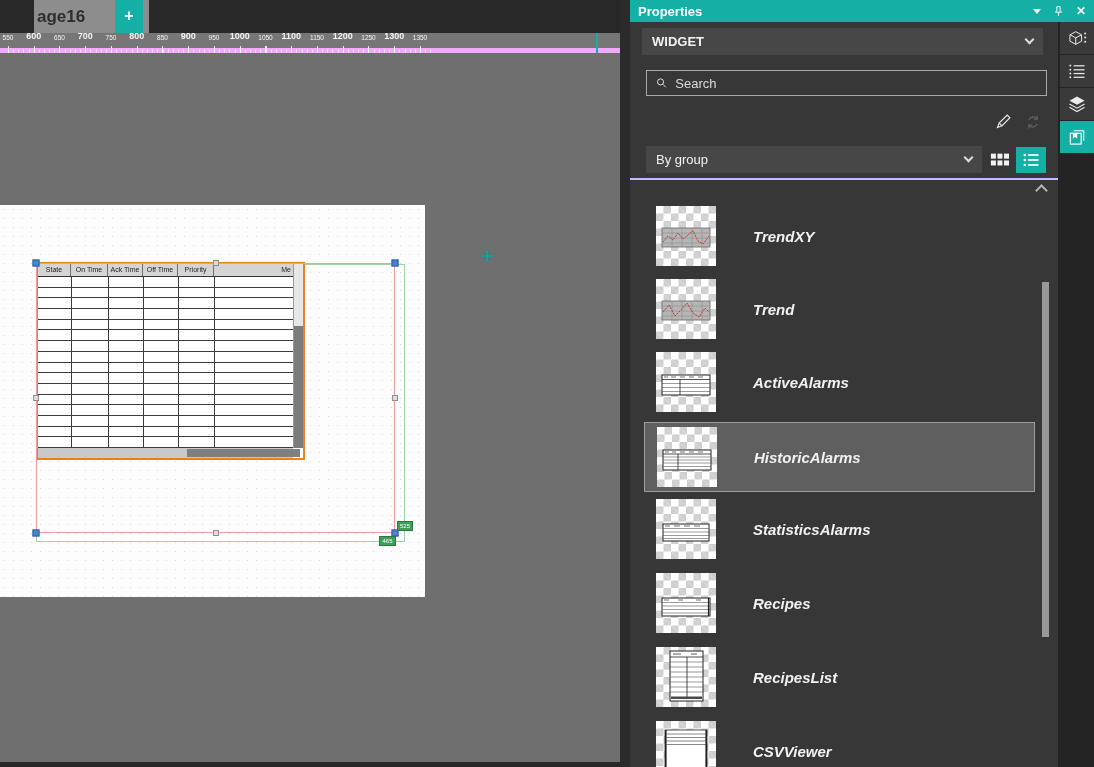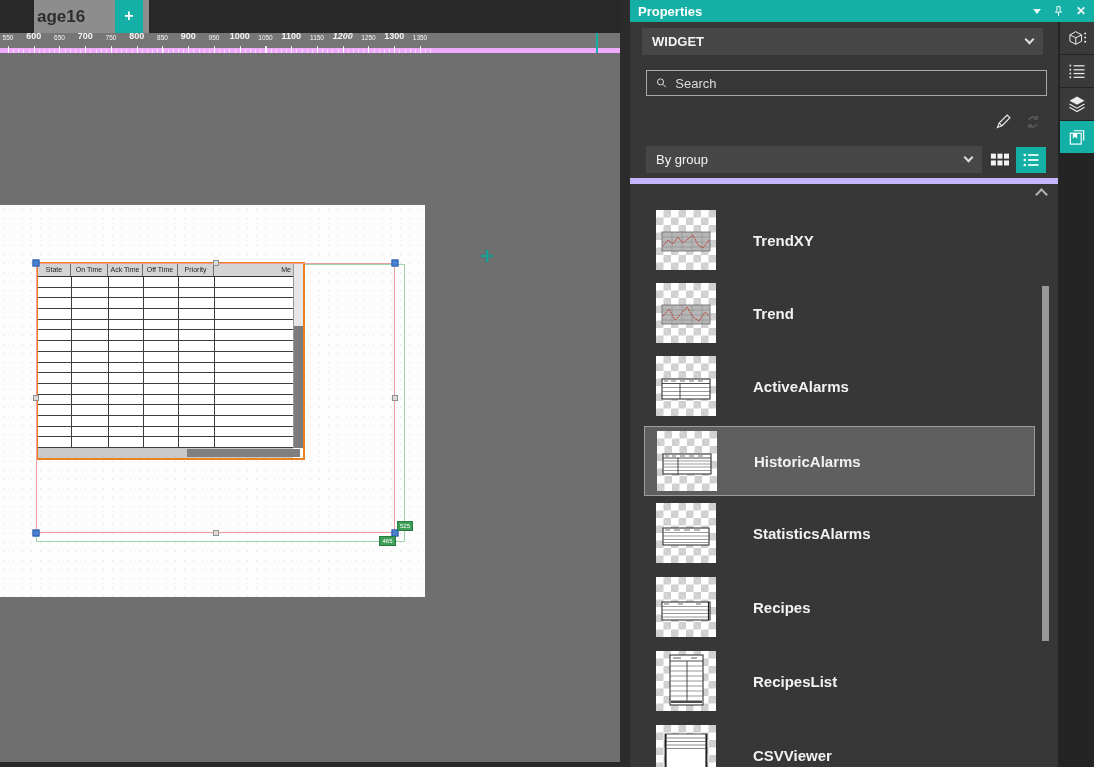--- a/index.html
+++ b/index.html
@@ -93,21 +93,21 @@
   .searchbox input::placeholder { color:#dcdcdc; opacity:1; }
   .dd-library { left:16px; top:86px; width:336px; height:27px; }
   .dd-group   { left:16px; top:124px; width:336px; height:27px; }
   .tool-btn { position:absolute; width:26px; height:26px; display:flex; align-items:center; justify-content:center; }
   .btn-pencil { left:360px; top:87px; }
   .btn-sync   { left:390px; top:87px; }
   .btn-gridview { left:357px; top:125px; }
   .btn-listview { left:386px; top:125px; width:30px; height:26px; background:#14b0a6; }
 
   .widget-list { position:absolute; left:0; top:156px; width:428px; height:589px;
-                 border-top:6px solid #c4b5fd; }
+                 border-top:2px solid #c4b5fd;font-style:italic; }
   .wl-row { position:absolute; left:14px; width:391px; height:70px; }
   .wl-selected { background:#5f5f5f; border:1px solid #9c9c9c; }
   .thumb { position:absolute; left:12px; top:0; width:60px; height:60px;
     background-image:
       linear-gradient(45deg, #cfcfcf 25%, transparent 25%, transparent 75%, #cfcfcf 75%),
       linear-gradient(45deg, #cfcfcf 25%, #ffffff 25%, #ffffff 75%, #cfcfcf 75%);
     background-size:15px 15px; background-position:0 0, 7.5px 7.5px; }
   .thumb svg { position:absolute; left:0; top:0; }
   .wl-label { position:absolute; left:109px; top:0; height:60px; display:flex; align-items:center;
               color:#f2f2f2; font-size:15px; font-weight:600; }
@@ -142,21 +142,21 @@
           <span class="rlabel big" style="left: 85.25px;">700</span>
           <span class="rlabel small" style="left: 111px;">750</span>
           <span class="rlabel big" style="left: 136.75px;">800</span>
           <span class="rlabel small" style="left: 162.5px;">850</span>
           <span class="rlabel big" style="left: 188.25px;">900</span>
           <span class="rlabel small" style="left: 214px;">950</span>
           <span class="rlabel big" style="left: 239.75px;">1000</span>
           <span class="rlabel small" style="left: 265.5px;">1050</span>
           <span class="rlabel big" style="left: 291.25px;">1100</span>
           <span class="rlabel small" style="left: 317px;">1150</span>
-          <span class="rlabel big" style="left: 342.75px; font-style: italic;">1200</span>
+          <span class="rlabel big" style="left: 342.75px;">1200</span>
           <span class="rlabel small" style="left: 368.5px;">1250</span>
           <span class="rlabel big" style="left: 394.25px;">1300</span>
           <span class="rlabel small" style="left: 420px;">1350</span>
         </div>
       <div class="ruler-marker"></div>
     </div>
 
     <div class="workspace">
       <div class="page-canvas">
 

